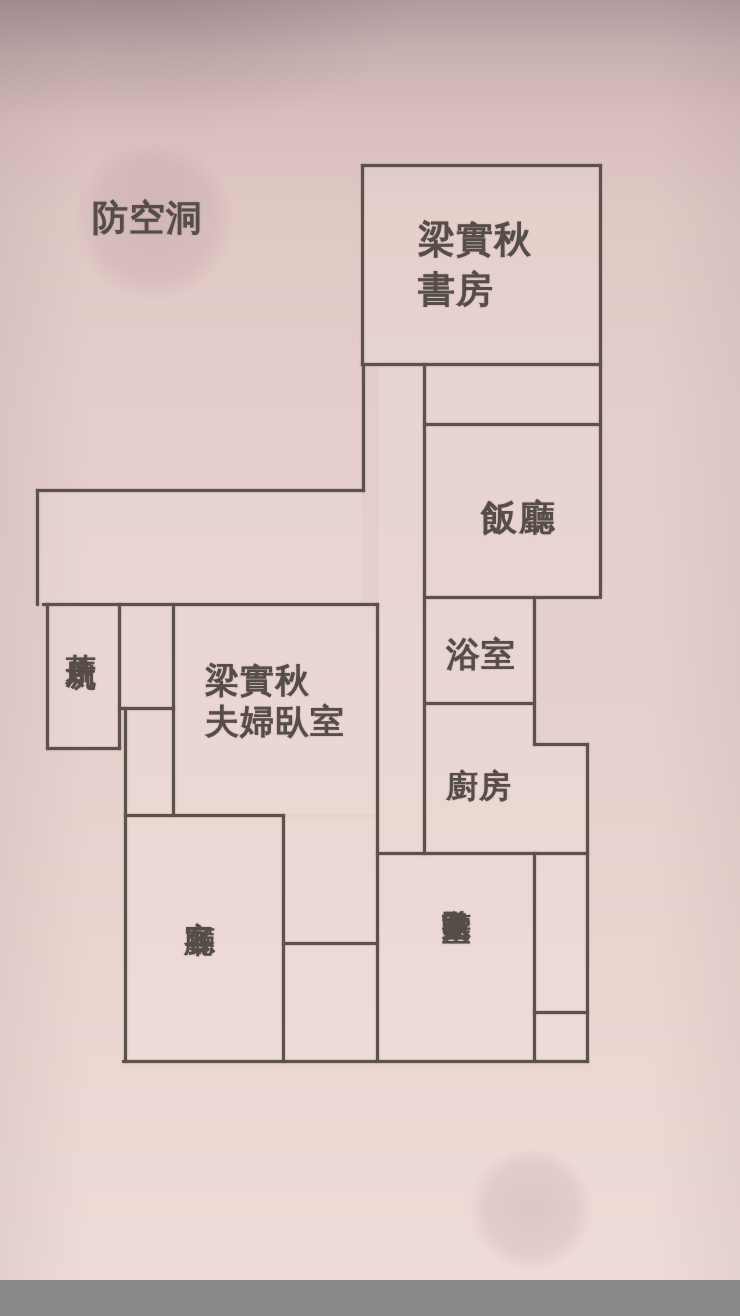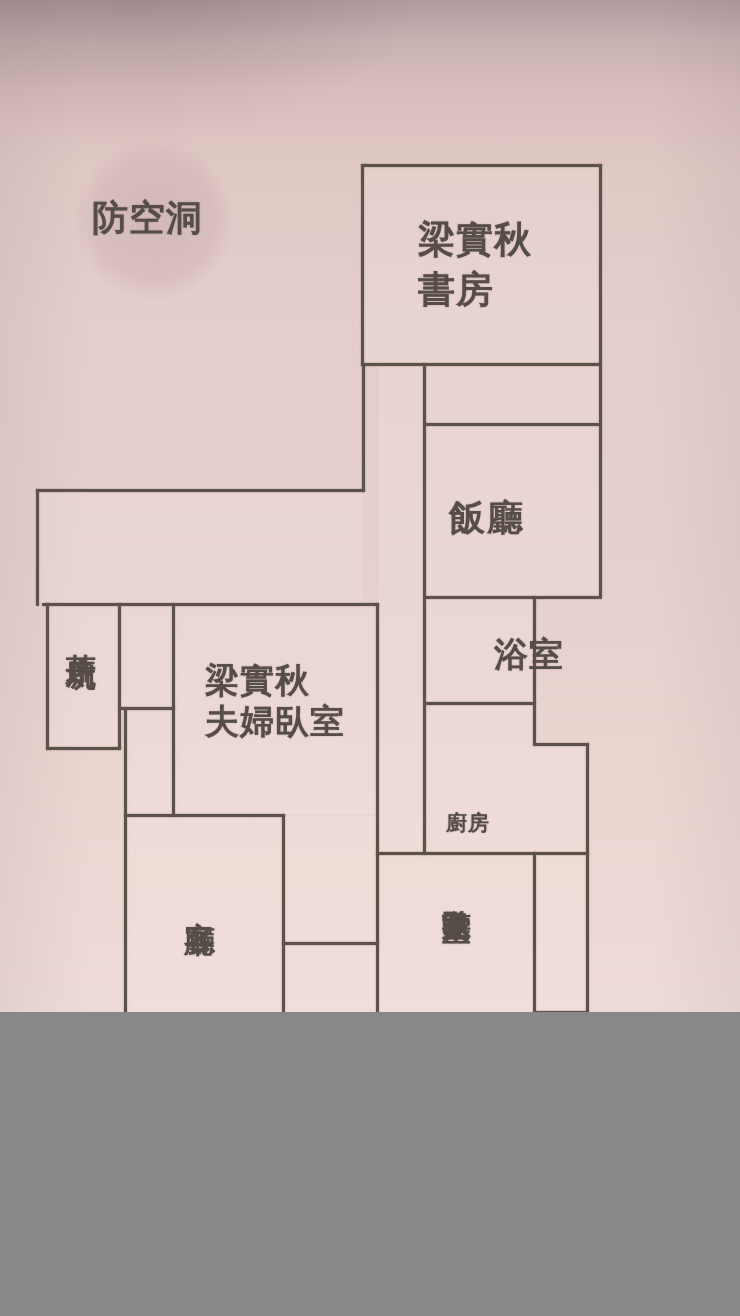--- a/index.html
+++ b/index.html
@@ -1,17 +1,17 @@
 <!DOCTYPE html>
 <html><head>
 <meta charset="utf-8">
 <style>
   html,body{margin:0;padding:0;background:#888;}
   .photo{
-    position:relative;width:740px;height:1012px;overflow:hidden;
+    position:relative;width:740px;height:1280px;overflow:hidden;
     font-family:"Liberation Sans","DejaVu Sans",sans-serif;
     background:
       linear-gradient(90deg, rgba(60,40,45,.06) 0%, rgba(60,40,45,0) 12%, rgba(60,40,45,0) 88%, rgba(60,40,45,.05) 100%),
       linear-gradient(180deg,#b29a9e 0%, #c9b0b1 4%, #d8bfbd 9%, #e0c8c5 17%, #e4cdca 32%, #e6d0cd 55%, #ead5d1 76%, #eedad6 100%);
   }
   .vignette{position:absolute;left:0;top:0;width:740px;height:260px;
     background:radial-gradient(ellipse 420px 240px at 18% -10%, rgba(70,45,50,.18), rgba(70,45,50,0) 70%);}
   .w{position:absolute;background:#5c524a;box-shadow:0 0 1.5px rgba(92,82,74,.75);border-radius:1px;}
   .fill{position:absolute;background:rgba(252,242,236,.20);}
   .lbl{position:absolute;color:#564d46;font-weight:600;white-space:pre-line;
@@ -78,25 +78,25 @@
   <div class="w" style="left:118px;top:603px;width:3px;height:147px;"></div>
   <div class="w" style="left:172px;top:603px;width:3px;height:214px;"></div>
   <div class="w" style="left:124px;top:707px;width:3px;height:356px;"></div>
   <div class="w" style="left:282px;top:814px;width:3px;height:249px;"></div>
 
   <div class="lbl" style="left:92px;top:194px;font-size:36px;">防空洞</div>
 
   <div class="lbl" style="left:418px;top:215px;font-size:37px;">梁實秋
 書房</div>
 
-  <div class="lbl" style="left:449px;top:494px;font-size:36px;letter-spacing:2px;">飯廳</div>
+  <div class="lbl" style="left:481px;top:494px;font-size:36px;letter-spacing:2px;">飯廳</div>
 
-  <div class="lbl" style="left:446px;top:632px;font-size:34px;margin-left:48px;">浴室</div>
+  <div class="lbl" style="left:446px;top:632px;font-size:34px;">浴室</div>
 
-  <div class="lbl" style="left:446px;top:809px;font-size:21px;">廚房</div>
+  <div class="lbl" style="left:446px;top:765px;font-size:32px;">廚房</div>
 
   <div class="lbl vert" style="left:66px;top:629px;font-size:30px;letter-spacing:3px;">茅廁坑</div>
 
   <div class="lbl" style="left:205px;top:660px;font-size:34px;line-height:1.2;">梁實秋
 夫婦臥室</div>
 
   <div class="lbl vert" style="left:184px;top:896px;font-size:31px;letter-spacing:3px;">客廳</div>
 
   <div class="lbl vert" style="left:442px;top:886px;font-size:29px;letter-spacing:1px;">梁文薔臥室</div>
 

